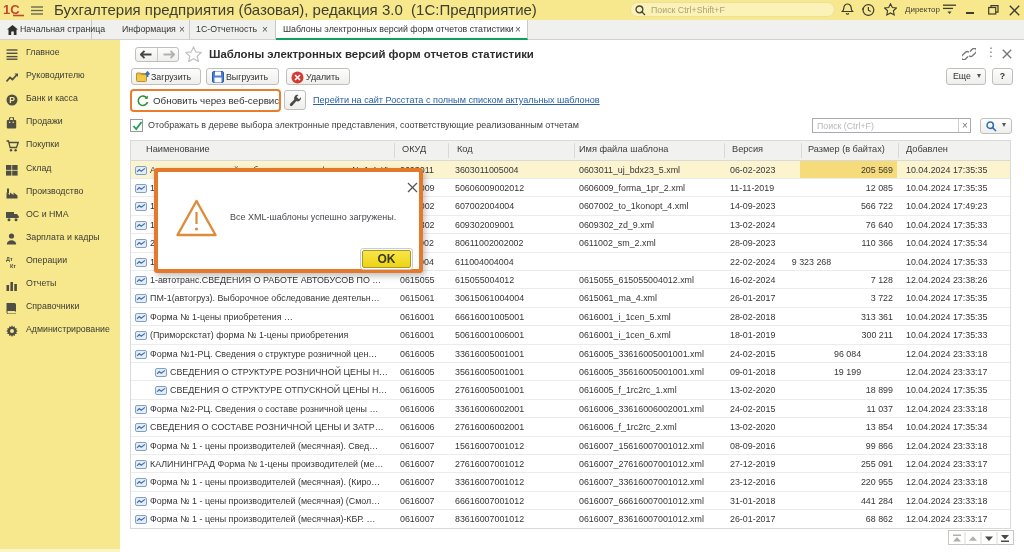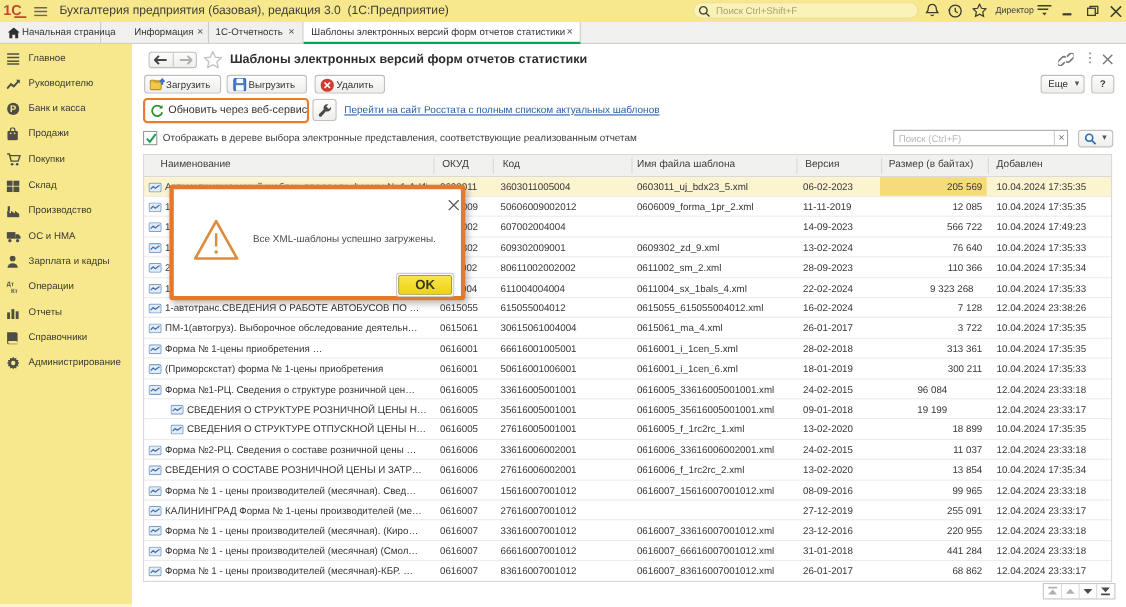--- a/index.html
+++ b/index.html
@@ -21,21 +21,21 @@
       <text x="0" y="11" font-size="13" font-weight="bold" font-family="Liberation Sans" fill="#c2472d">1С</text>
       <path d="M10 12.5 h11" stroke="#c2472d" stroke-width="1.6" fill="none"></path>
     </svg>
  <svg width="12" height="9" viewBox="0 0 12 9" style="position:absolute;left:31px;top:6px">
       <g stroke="#6a6a50" stroke-width="1.4">
         <line x1="0" y1="1" x2="12" y2="1"></line>
         <line x1="0" y1="4.5" x2="12" y2="4.5"></line>
         <line x1="0" y1="8" x2="12" y2="8"></line>
       </g>
     </svg>
- <div class="abs" style="left:54px;top:0;height:20px;line-height:20px;font-size:11px;color:#3e3e30">Бухгалтерия предприятия (базовая), редакция 3.0&nbsp; (1С:Предприятие)</div>
+ <div class="abs" style="left:54px;top:0;height:20px;line-height:20px;font-size:15px;color:#3e3e30">Бухгалтерия предприятия (базовая), редакция 3.0&nbsp; (1С:Предприятие)</div>
  <div class="abs" style="left:630px;top:2px;width:205px;height:15px;background:#faf2b6;border-radius:8px;border:1px solid #eddf9a">
    <svg width="11" height="11" viewBox="0 0 11 11" style="position:absolute;left:4px;top:1.5px">
         <circle cx="4.4" cy="4.4" r="3.4" fill="none" stroke="#45453a" stroke-width="1.3"></circle>
         <line x1="7" y1="7" x2="10" y2="10" stroke="#45453a" stroke-width="1.3"></line>
       </svg>
    <div class="abs" style="left:20px;top:0;line-height:15px;font-size:8.8px;color:#aaa277">Поиск Ctrl+Shift+F</div>
  </div>
  <svg width="13" height="13" viewBox="0 0 13 13" style="position:absolute;left:841px;top:3px">
       <path d="M6.5 1 a3.6 3.6 0 0 1 3.6 3.6 c0 2.5 1 3.4 1.5 3.9 H1.4 c0.5-0.5 1.5-1.4 1.5-3.9 A3.6 3.6 0 0 1 6.5 1 z" fill="none" stroke="#3c3c30" stroke-width="1.2"></path>
       <path d="M5.2 10.3 a1.4 1.4 0 0 0 2.6 0" fill="none" stroke="#3c3c30" stroke-width="1.2"></path>
@@ -333,20 +333,21 @@
         <div class="c" style="left:776px;width:104px">10.04.2024 17:35:35</div>
       </div>
 <div class="tr" style="top:157.4px;">
         <svg width="12" height="9" viewBox="0 0 12 9" style="position:absolute;left:5px;top:5px">
           <rect x="0.5" y="0.5" width="11" height="8" rx="1.5" fill="#e3ecf7" stroke="#81a1c4"></rect>
           <path d="M2 5.8 L4.2 3.6 L6.2 5.2 L10 2.4" fill="none" stroke="#3f6ea8" stroke-width="1.1"></path>
         </svg>
         <div class="c-name" style="left:20px;width:238px">1-конъюнктура опт. Обследование конъюнктуры</div>
         <div class="c" style="left:270px;width:46px">0607002</div>
         <div class="c" style="left:325px;width:115px">607002004004</div>
+        <div class="c" style="left:449px;width:142px">0607002_to_1konopt_4.xml</div>
         <div class="c" style="left:600px;width:68px">14-09-2023</div>
         <div class="c" style="left:672px;width:91px;text-align:right">566 722</div>
         <div class="c" style="left:776px;width:104px">10.04.2024 17:49:23</div>
       </div>
 <div class="tr" style="top:175.8px;">
         <svg width="12" height="9" viewBox="0 0 12 9" style="position:absolute;left:5px;top:5px">
           <rect x="0.5" y="0.5" width="11" height="8" rx="1.5" fill="#e3ecf7" stroke="#81a1c4"></rect>
           <path d="M2 5.8 L4.2 3.6 L6.2 5.2 L10 2.4" fill="none" stroke="#3f6ea8" stroke-width="1.1"></path>
         </svg>
         <div class="c-name" style="left:20px;width:238px">1-жд. Сведения о железнодорожном транспорте</div>
@@ -371,23 +372,22 @@
         <div class="c" style="left:776px;width:104px">10.04.2024 17:35:34</div>
       </div>
 <div class="tr" style="top:212.6px;">
         <svg width="12" height="9" viewBox="0 0 12 9" style="position:absolute;left:5px;top:5px">
           <rect x="0.5" y="0.5" width="11" height="8" rx="1.5" fill="#e3ecf7" stroke="#81a1c4"></rect>
           <path d="M2 5.8 L4.2 3.6 L6.2 5.2 L10 2.4" fill="none" stroke="#3f6ea8" stroke-width="1.1"></path>
         </svg>
         <div class="c-name" style="left:20px;width:238px">1-баланс. Баланс производственных мощностей</div>
         <div class="c" style="left:270px;width:46px">0611004</div>
         <div class="c" style="left:325px;width:115px">611004004004</div>
-        <div class="c" style="left:449px;width:142px">0611004_sx_1bals_4.xml</div>
         <div class="c" style="left:600px;width:68px">22-02-2024</div>
-        <div class="c" style="left:664px;width:91px;text-align:right">9 323 268</div>
+        <div class="c" style="left:636px;width:91px;text-align:center">9 323 268</div>
         <div class="c" style="left:776px;width:104px">10.04.2024 17:35:33</div>
       </div>
 <div class="tr" style="top:231.0px;">
         <svg width="12" height="9" viewBox="0 0 12 9" style="position:absolute;left:5px;top:5px">
           <rect x="0.5" y="0.5" width="11" height="8" rx="1.5" fill="#e3ecf7" stroke="#81a1c4"></rect>
           <path d="M2 5.8 L4.2 3.6 L6.2 5.2 L10 2.4" fill="none" stroke="#3f6ea8" stroke-width="1.1"></path>
         </svg>
         <div class="c-name" style="left:20px;width:238px">1-автотранс.СВЕДЕНИЯ О РАБОТЕ АВТОБУСОВ ПО&nbsp;…</div>
         <div class="c" style="left:270px;width:46px">0615055</div>
         <div class="c" style="left:325px;width:115px">615055004012</div>
@@ -503,31 +503,32 @@
 <div class="tr" style="top:396.6px;">
         <svg width="12" height="9" viewBox="0 0 12 9" style="position:absolute;left:5px;top:5px">
           <rect x="0.5" y="0.5" width="11" height="8" rx="1.5" fill="#e3ecf7" stroke="#81a1c4"></rect>
           <path d="M2 5.8 L4.2 3.6 L6.2 5.2 L10 2.4" fill="none" stroke="#3f6ea8" stroke-width="1.1"></path>
         </svg>
         <div class="c-name" style="left:20px;width:238px">Форма № 1 - цены производителей (месячная). Свед…</div>
         <div class="c" style="left:270px;width:46px">0616007</div>
         <div class="c" style="left:325px;width:115px">15616007001012</div>
         <div class="c" style="left:449px;width:142px">0616007_15616007001012.xml</div>
         <div class="c" style="left:600px;width:68px">08-09-2016</div>
-        <div class="c" style="left:672px;width:91px;text-align:right">99 965</div>
+        <div class="c" style="left:672px;width:91px;text-align:right">99 866</div>
         <div class="c" style="left:776px;width:104px">12.04.2024 23:33:18</div>
       </div>
 <div class="tr" style="top:415.0px;">
         <svg width="12" height="9" viewBox="0 0 12 9" style="position:absolute;left:5px;top:5px">
           <rect x="0.5" y="0.5" width="11" height="8" rx="1.5" fill="#e3ecf7" stroke="#81a1c4"></rect>
           <path d="M2 5.8 L4.2 3.6 L6.2 5.2 L10 2.4" fill="none" stroke="#3f6ea8" stroke-width="1.1"></path>
         </svg>
         <div class="c-name" style="left:20px;width:238px">КАЛИНИНГРАД Форма № 1-цены производителей (ме…</div>
         <div class="c" style="left:270px;width:46px">0616007</div>
         <div class="c" style="left:325px;width:115px">27616007001012</div>
+        <div class="c" style="left:449px;width:142px">0616007_27616007001012.xml</div>
         <div class="c" style="left:600px;width:68px">27-12-2019</div>
         <div class="c" style="left:672px;width:91px;text-align:right">255 091</div>
         <div class="c" style="left:776px;width:104px">12.04.2024 23:33:17</div>
       </div>
 <div class="tr" style="top:433.4px;">
         <svg width="12" height="9" viewBox="0 0 12 9" style="position:absolute;left:5px;top:5px">
           <rect x="0.5" y="0.5" width="11" height="8" rx="1.5" fill="#e3ecf7" stroke="#81a1c4"></rect>
           <path d="M2 5.8 L4.2 3.6 L6.2 5.2 L10 2.4" fill="none" stroke="#3f6ea8" stroke-width="1.1"></path>
         </svg>
         <div class="c-name" style="left:20px;width:238px">Форма № 1 - цены производителей (месячная). (Киро…</div>

